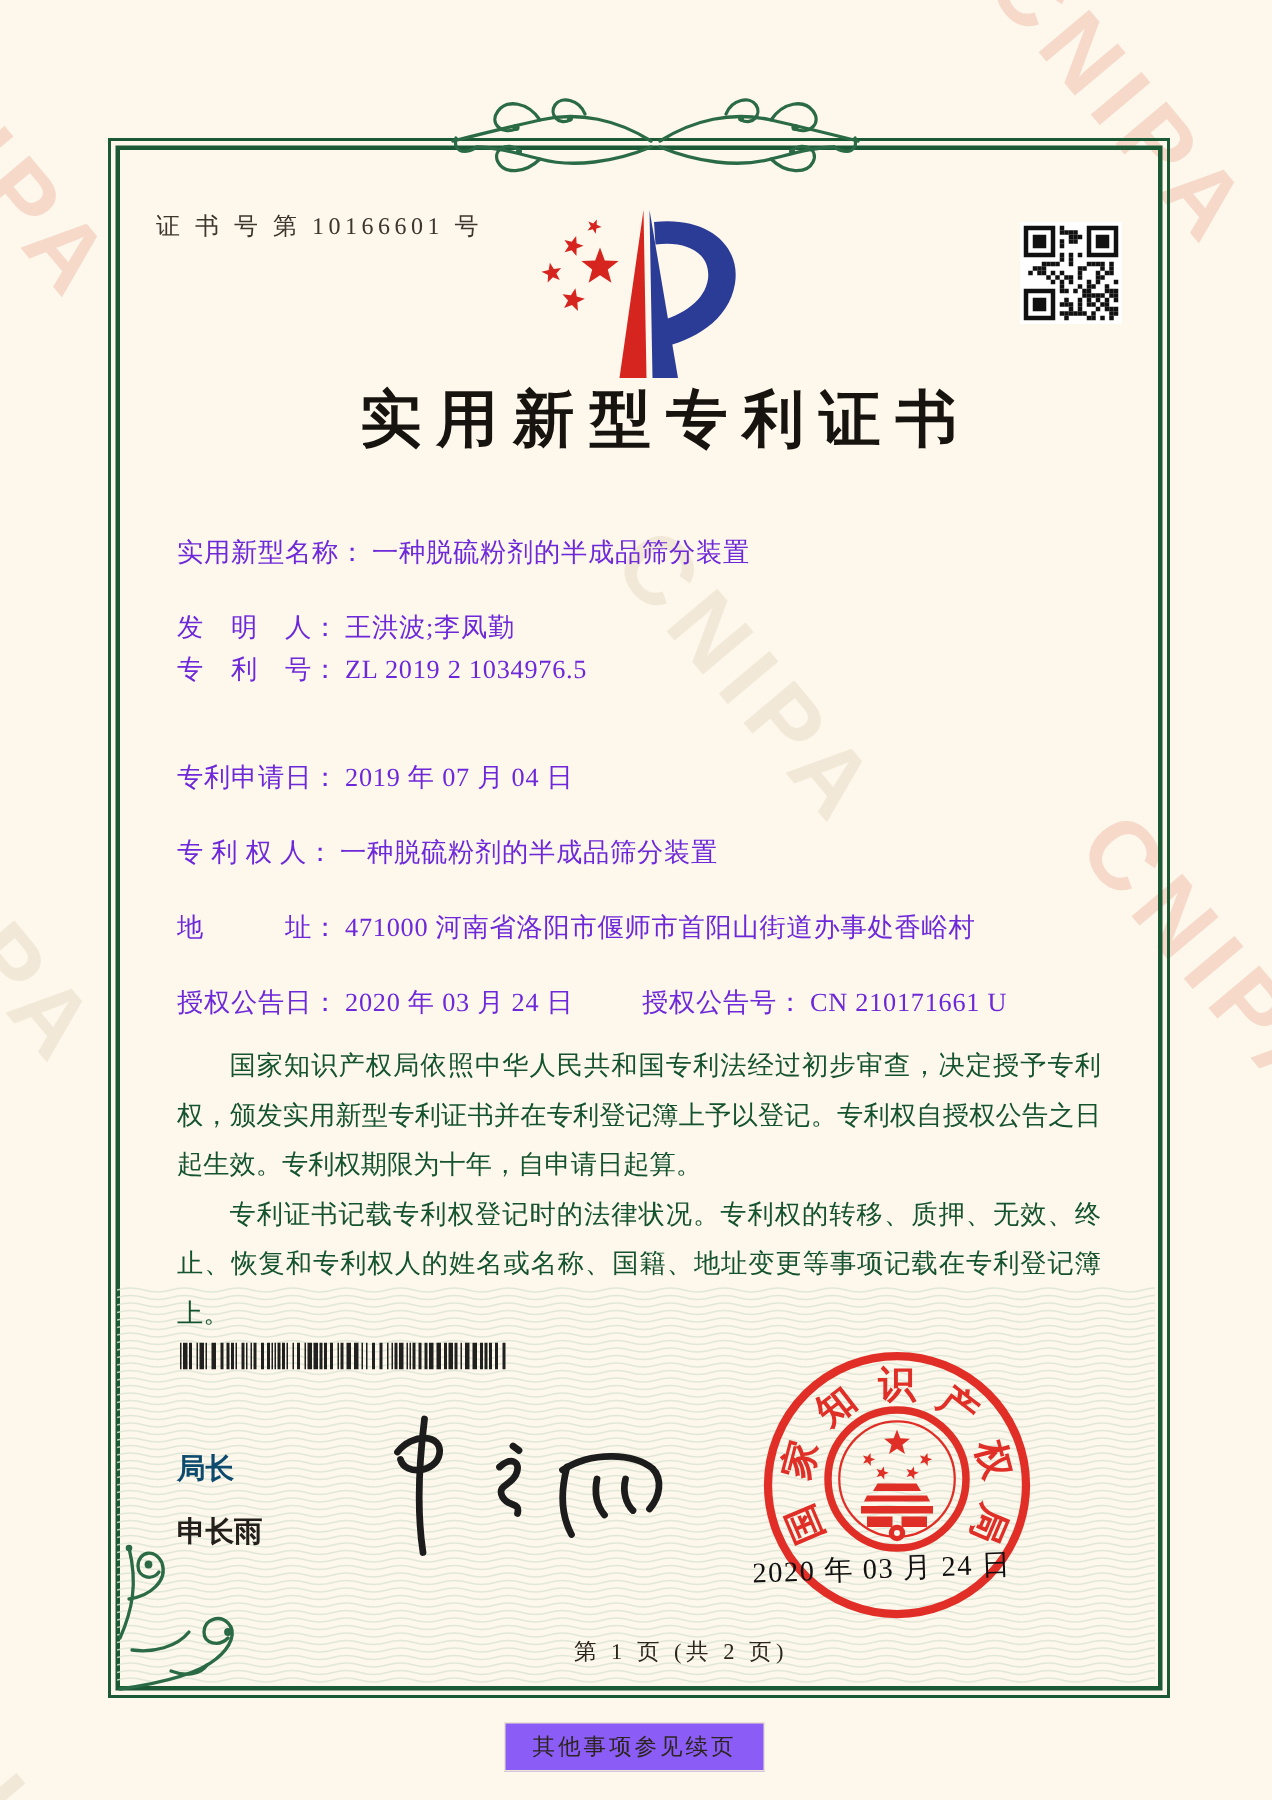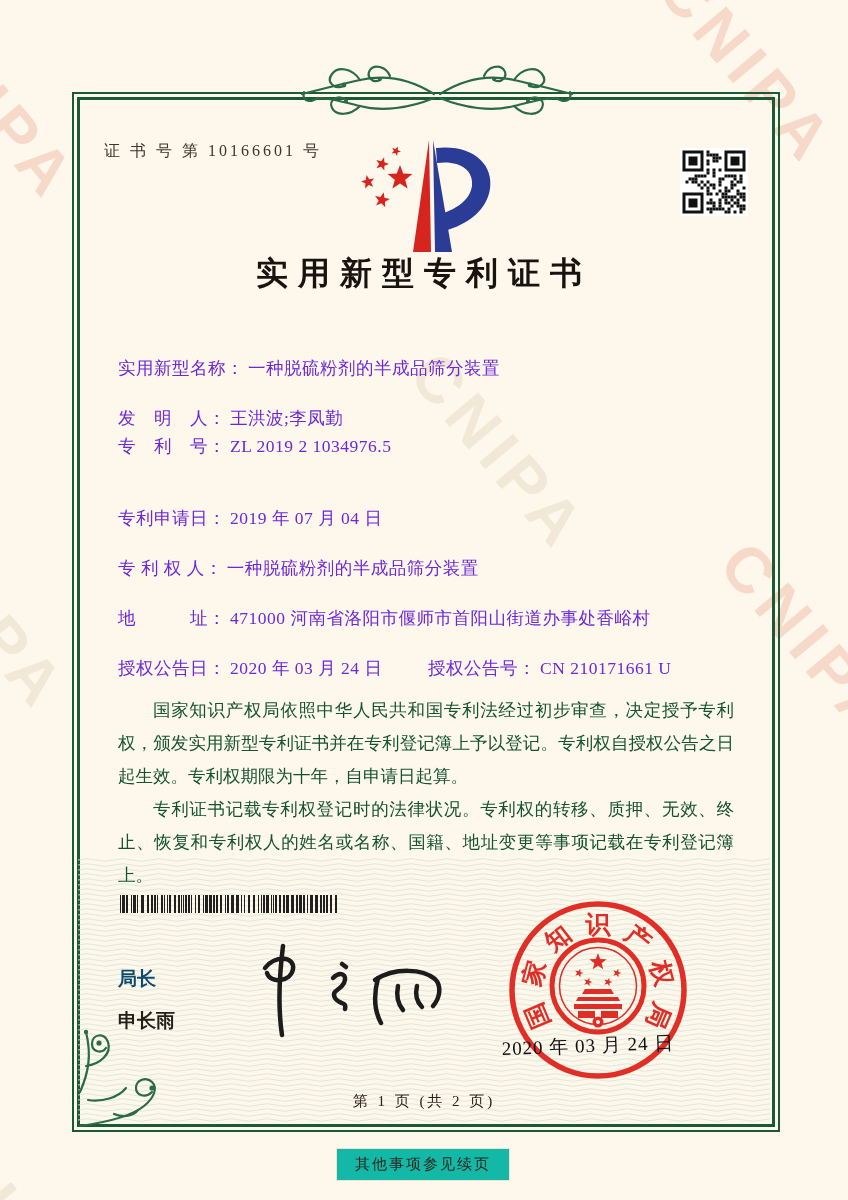--- a/index.html
+++ b/index.html
@@ -22,45 +22,45 @@
     position:absolute;left:72px;top:92px;width:704px;height:1036px;
     border:2px solid #1b5a34;z-index:1;
   }
   .frame-inner{position:absolute;inset:3px;border:3px solid #1b5a34;}
   .cert-no{
     position:absolute;left:104px;top:141px;font-size:16px;letter-spacing:3px;
     color:#3c362d;z-index:3;
   }
   .title{
     position:absolute;left:72px;top:252px;width:704px;text-align:center;
-    font-size:32px;font-weight:bold;letter-spacing:10px;color:#17130e;z-index:3;
+    font-size:41px;font-weight:bold;letter-spacing:10px;color:#17130e;z-index:3;padding-left:20px;
   }
   .field-row{
     position:absolute;left:118px;width:620px;font-size:17.5px;color:#6d28d9;
     letter-spacing:0.5px;z-index:3;white-space:nowrap;
   }
   .field-row .lbl{margin-right:4px;}
   .pair2{position:absolute;left:310px;top:0;}
   .body-text{
     position:absolute;left:118px;top:694px;width:616px;font-size:17.5px;
     line-height:33px;color:#14532d;z-index:3;text-align:justify;
   }
   .body-text p{margin:0;text-indent:2em;}
   .sig-role{position:absolute;left:118px;top:966px;font-size:19px;font-weight:bold;color:#0c4a6e;z-index:4;}
   .sig-name{position:absolute;left:118px;top:1008px;font-size:19px;font-weight:bold;color:#23201b;z-index:4;font-family:Liberation Mono, monospace;}
   .seal-date{
     position:absolute;left:500px;top:1033px;width:176px;text-align:center;
     font-size:19px;color:#101010;z-index:6;letter-spacing:1px;transform:rotate(-2deg);
   }
   .pager{
     position:absolute;left:72px;top:1092px;width:704px;text-align:center;
-    font-size:15px;color:#2b251e;letter-spacing:3px;z-index:3;
+    font-size:15px;color:#2b251e;letter-spacing:3px;z-index:3;padding-left:30px;
   }
   .note{
-    position:absolute;left:336px;top:1148px;background:#14b8a6;
+    position:absolute;left:336px;top:1148px;background:#8b5cf6;
     border:1px solid #ece3d2;padding:6px 18px;font-size:15px;color:#2b251e;
     letter-spacing:2px;z-index:3;
   }
   svg{display:block;}
   .z2{z-index:2;} .z3{z-index:3;} .z4{z-index:4;} .z5{z-index:5;}
 </style>
 </head>
 <body>
 
 <div class="frame">

